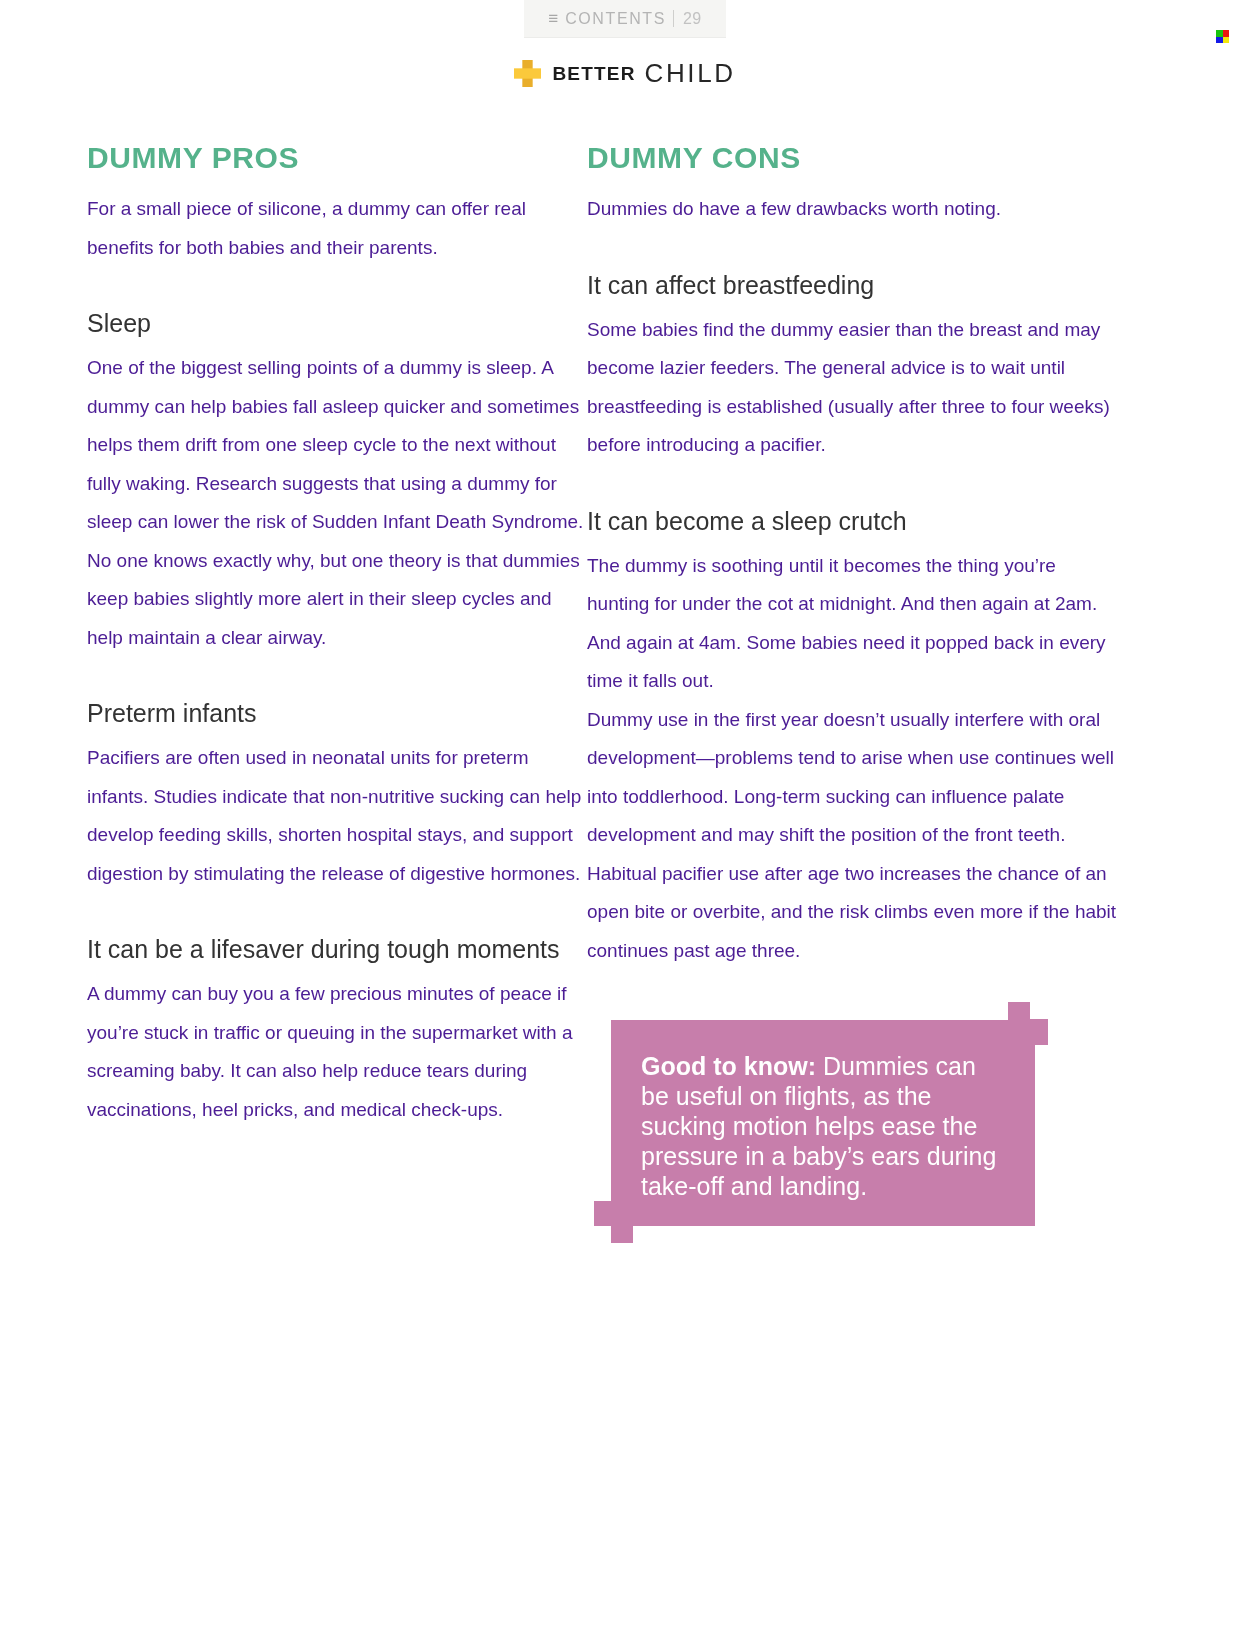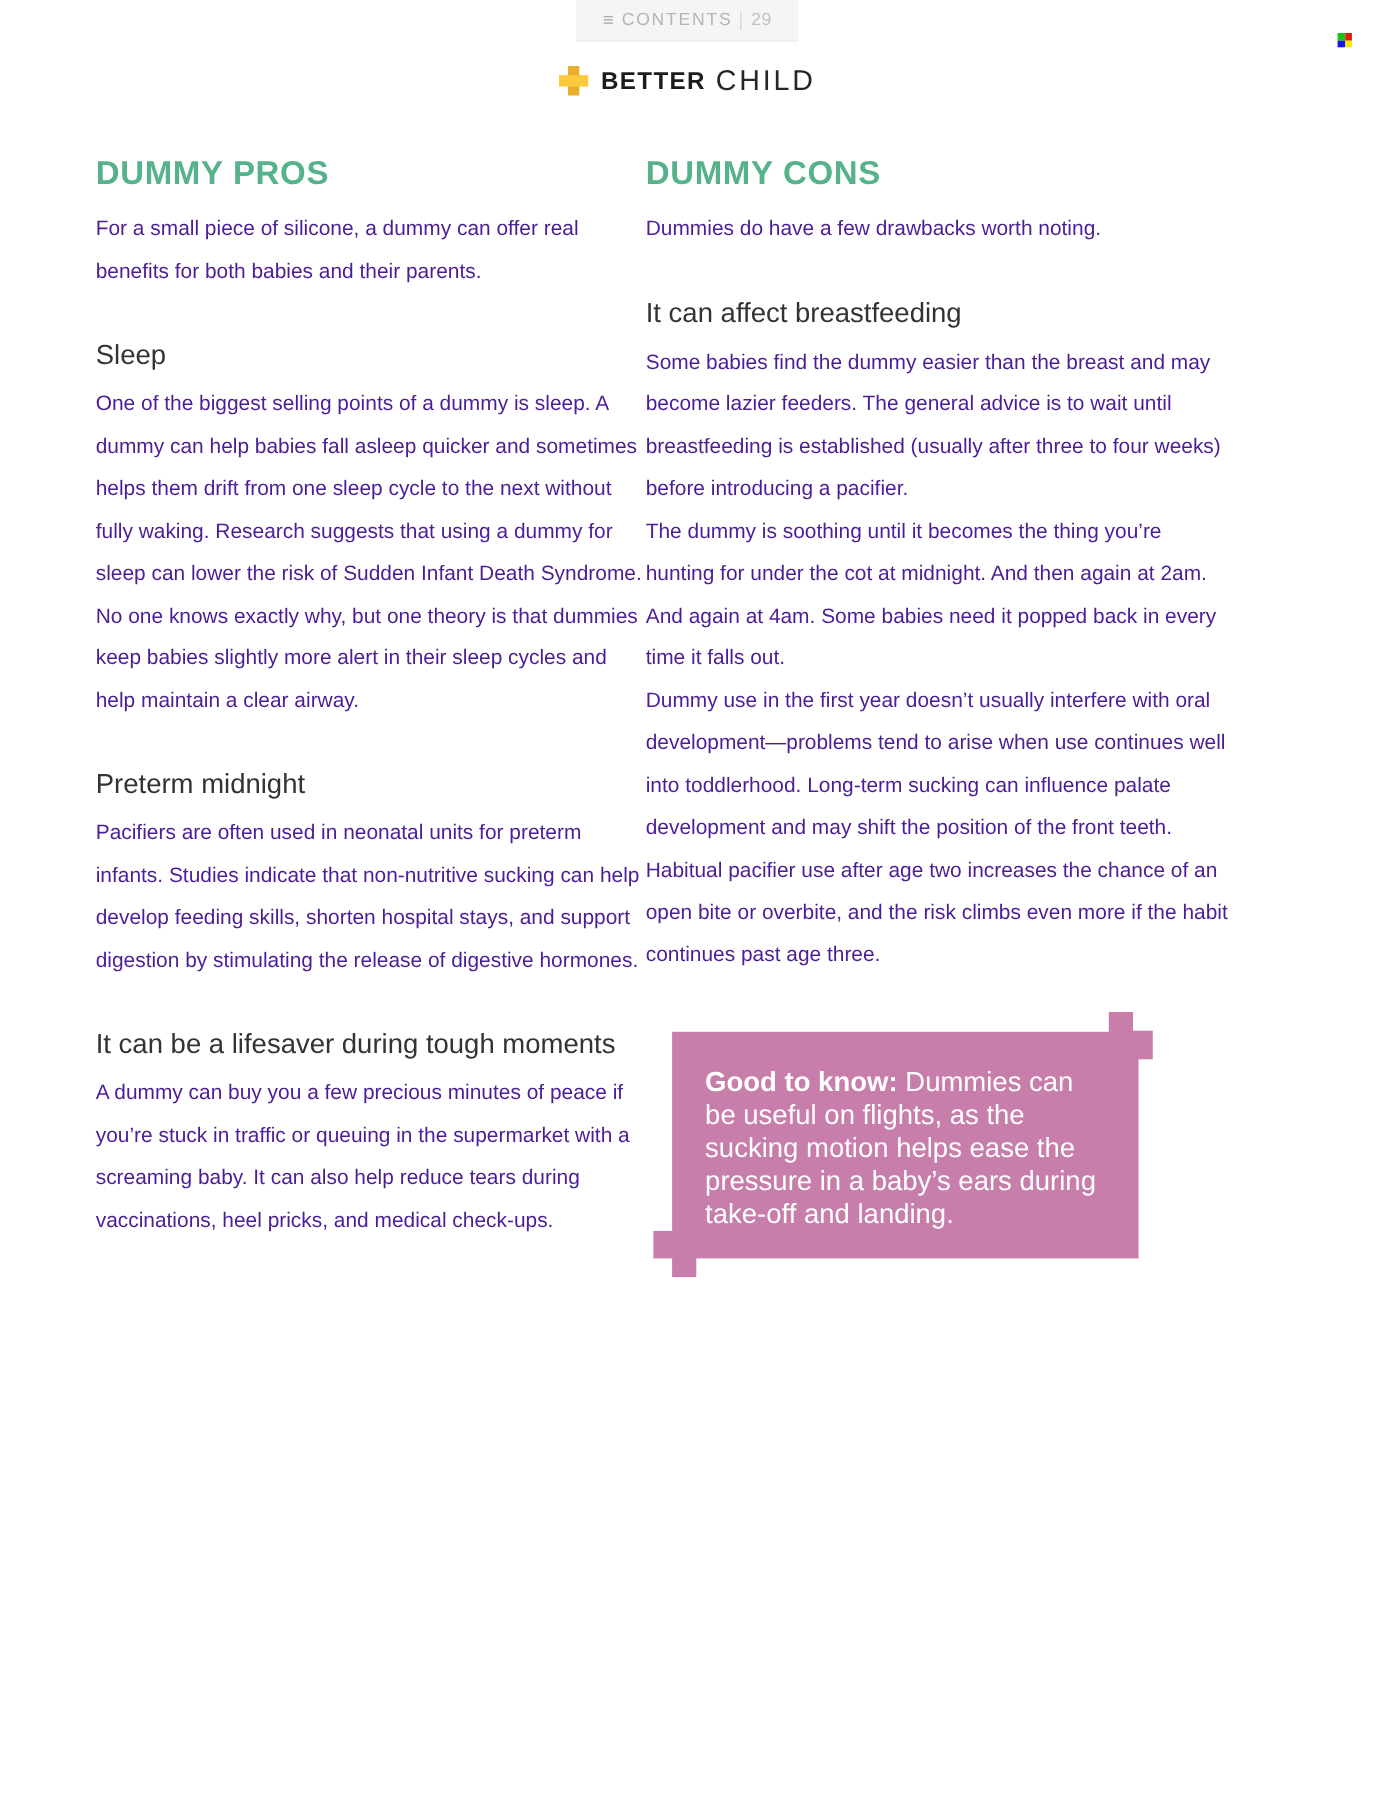--- a/index.html
+++ b/index.html
@@ -67,21 +67,21 @@
     width: 100%;
     text-align: center;
   }
   .logo-inner {
     display: inline-flex;
     align-items: center;
   }
   .logo-plus { width: 27px; height: 27px; margin-right: 11px; }
   .logo-bold {
     font-weight: 700;
-    font-size: 22px;
+    font-size: 19px;
     letter-spacing: 1.2px;
     color: #1c1c1c;
   }
   .logo-light {
     font-weight: 400;
     font-size: 26px;
     letter-spacing: 2.6px;
     color: #262626;
     margin-left: 9px;
   }
@@ -160,34 +160,35 @@
   </span>
 </div>
 
 <section class="col col-left">
   <h2 class="section-heading">DUMMY PROS</h2>
   <p class="body-text">For a small piece of silicone, a dummy can offer real benefits for both babies and their parents.</p>
 
   <h3 class="subhead">Sleep</h3>
   <p class="body-text">One of the biggest selling points of a dummy is sleep. A dummy can help babies fall asleep quicker and sometimes helps them drift from one sleep cycle to the next without fully waking. Research suggests that using a dummy for sleep can lower the risk of Sudden Infant Death Syndrome. No one knows exactly why, but one theory is that dummies keep babies slightly more alert in their sleep cycles and help maintain a clear airway.</p>
 
-  <h3 class="subhead">Preterm midnight</h3>
+  <h3 class="subhead">Preterm infants</h3>
   <p class="body-text">Pacifiers are often used in neonatal units for preterm infants. Studies indicate that non-nutritive sucking can help develop feeding skills, shorten hospital stays, and support digestion by stimulating the release of digestive hormones.</p>
 
   <h3 class="subhead">It can be a lifesaver during tough moments</h3>
   <p class="body-text">A dummy can buy you a few precious minutes of peace if you’re stuck in traffic or queuing in the supermarket with a screaming baby. It can also help reduce tears during vaccinations, heel pricks, and medical check-ups.</p>
 </section>
 
 <section class="col col-right">
   <h2 class="section-heading">DUMMY CONS</h2>
   <p class="body-text">Dummies do have a few drawbacks worth noting.</p>
 
   <h3 class="subhead">It can affect breastfeeding</h3>
   <p class="body-text">Some babies find the dummy easier than the breast and may become lazier feeders. The general advice is to wait until breastfeeding is established (usually after three to four weeks) before introducing a pacifier.</p>
 
+  <h3 class="subhead">It can become a sleep crutch</h3>
   <p class="body-text">The dummy is soothing until it becomes the thing you’re hunting for under the cot at midnight. And then again at 2am. And again at 4am. Some babies need it popped back in every time it falls out.</p>
 
   <p class="body-text">Dummy use in the first year doesn’t usually interfere with oral development—problems tend to arise when use continues well into toddlerhood. Long-term sucking can influence palate development and may shift the position of the front teeth. Habitual pacifier use after age two increases the chance of an open bite or overbite, and the risk climbs even more if the habit continues past age three.</p>
 
   <aside class="callout">
     <div class="deco deco-tr-v"></div>
     <div class="deco deco-tr-h"></div>
     <div class="deco deco-bl-v"></div>
     <div class="deco deco-bl-h"></div>
     <p><strong>Good to know:</strong><span>Dummies can be useful on flights, as the sucking motion helps ease the pressure in a baby’s ears during take-off and landing.</span></p>

